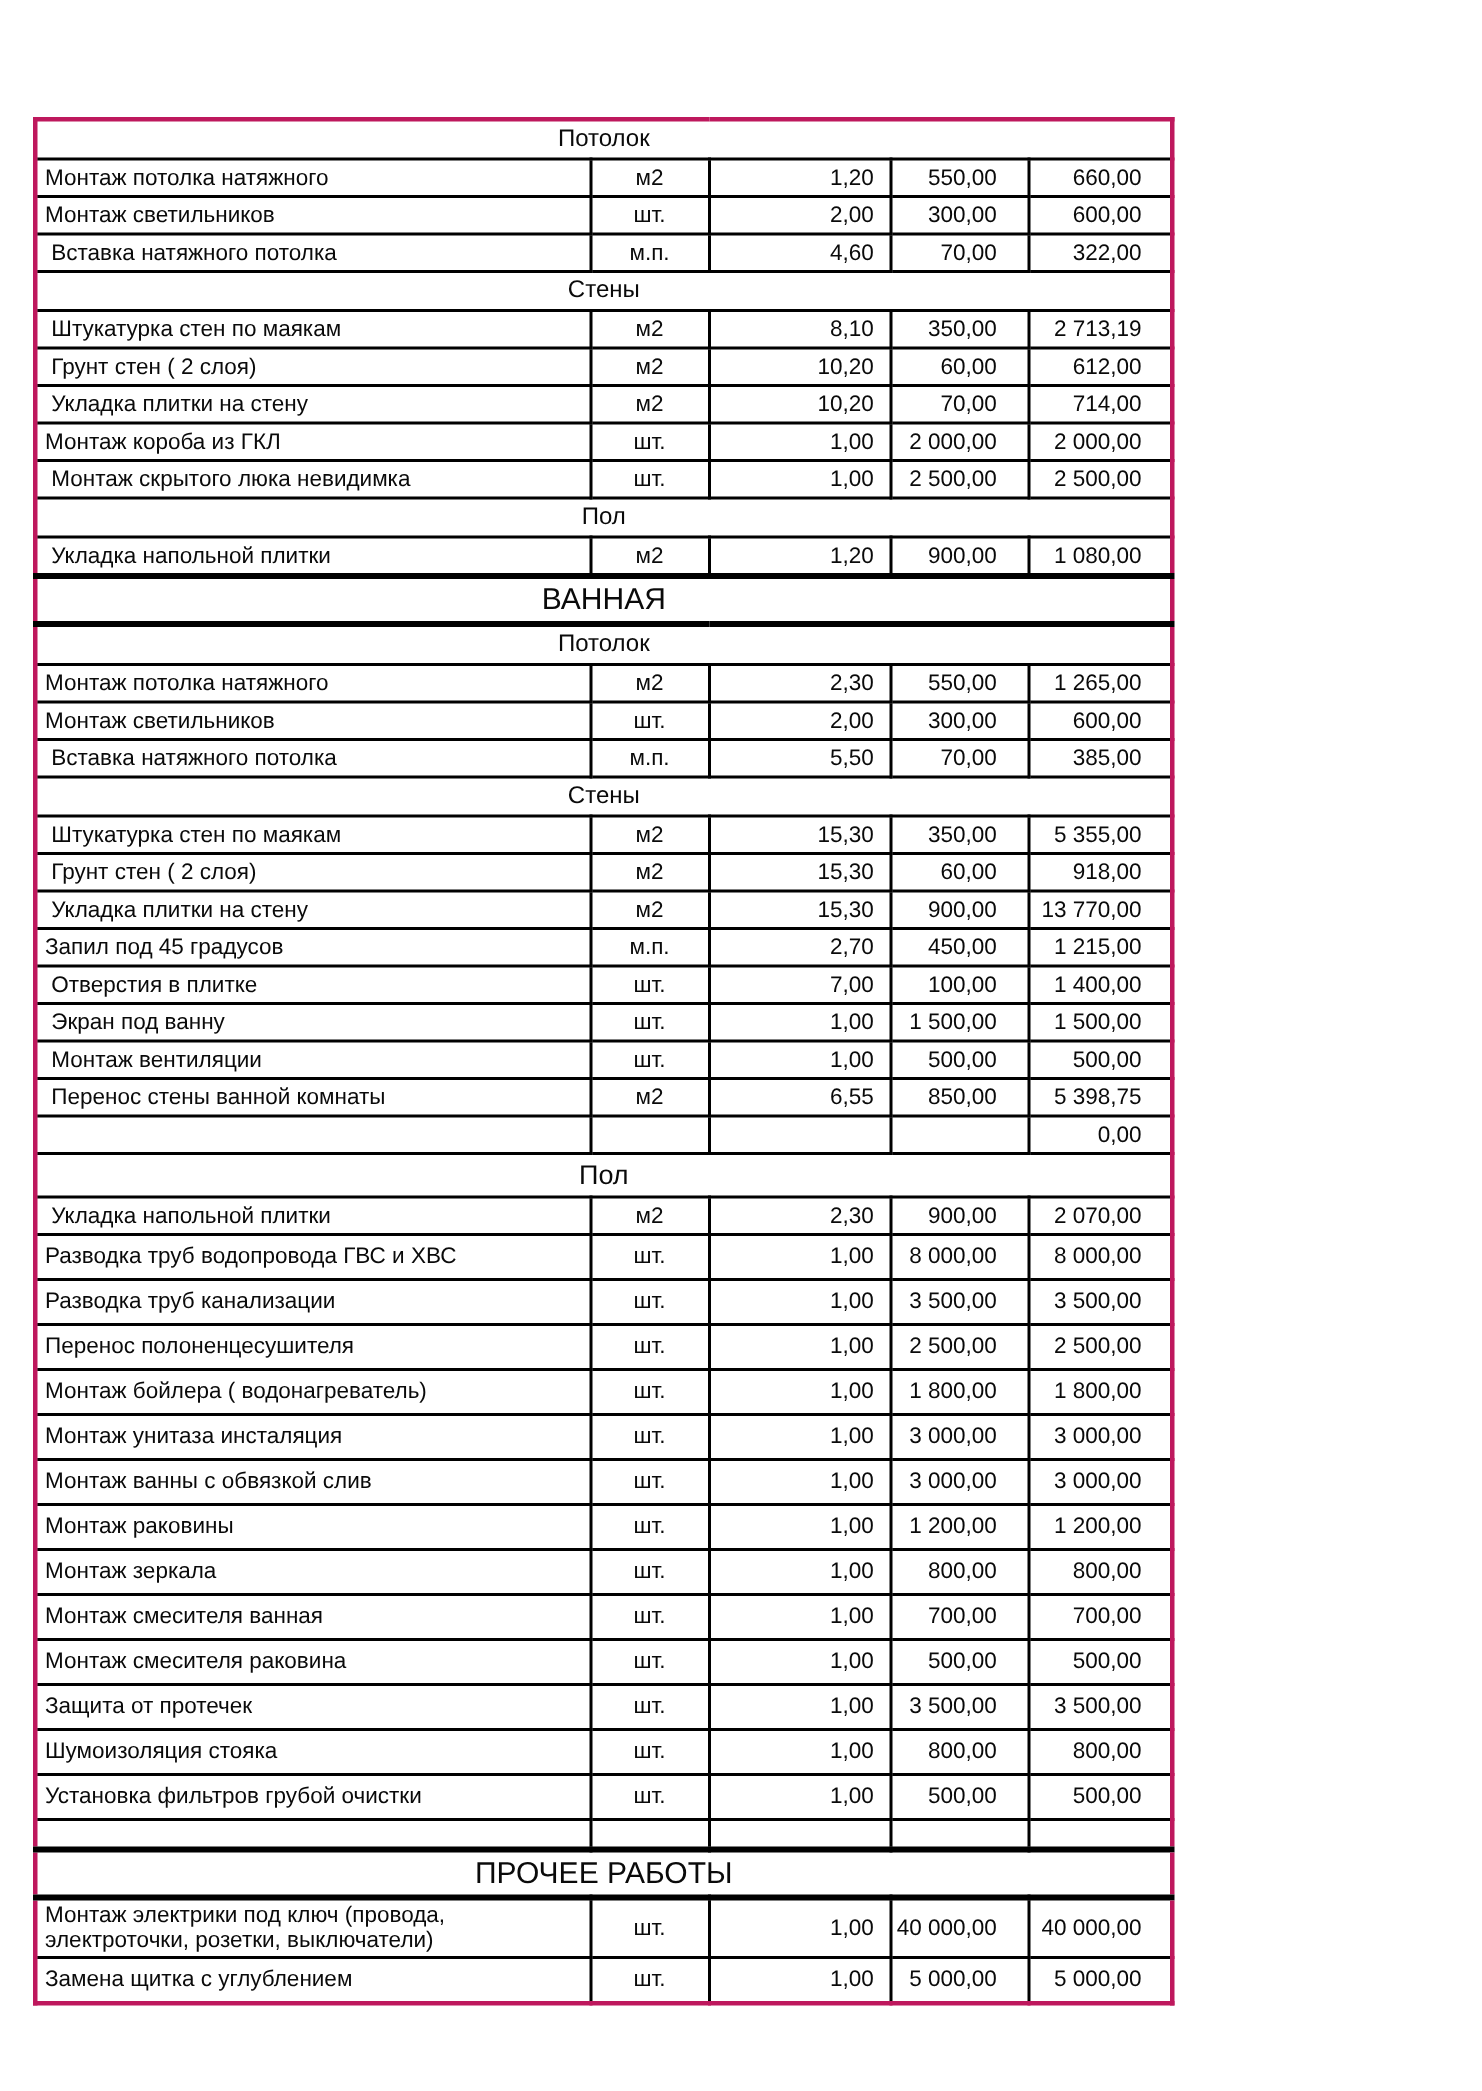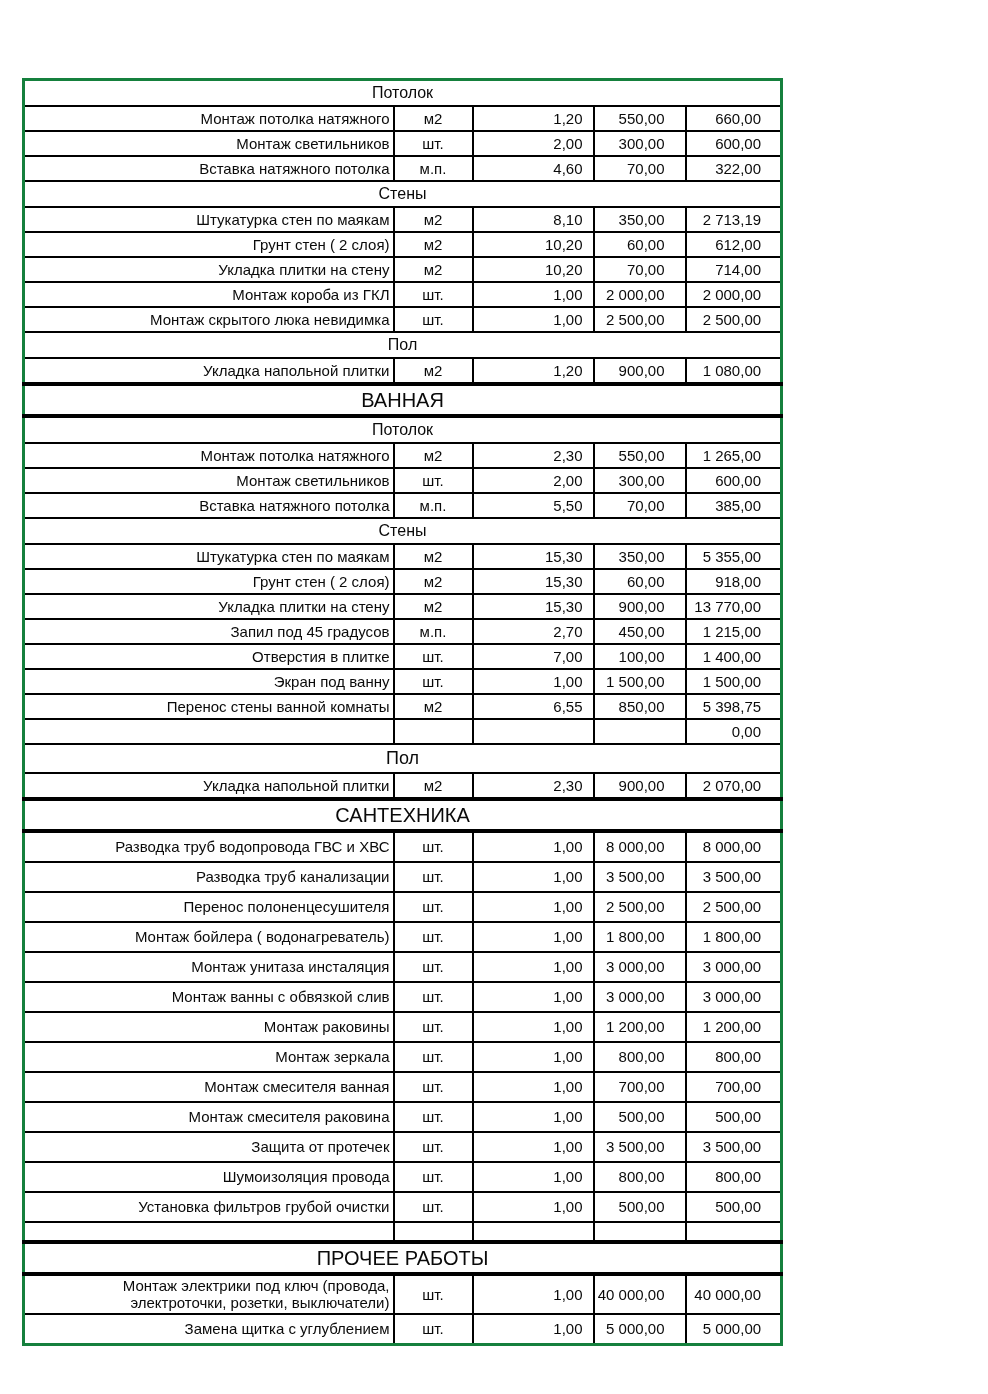--- a/index.html
+++ b/index.html
@@ -18,21 +18,21 @@
     background: #fff;
     overflow: hidden;
   }
   table.estimate {
     position: absolute;
     left: 22px;
     top: 78px;
     width: 758px;
     border-collapse: collapse;
     table-layout: fixed;
-    border: 3px solid #15803d;
+    border: 3px solid #be185d;
   }
   table.estimate td {
     border: 2px solid #000;
     font-size: 15px;
     line-height: 1.15;
     vertical-align: middle;
     overflow: hidden;
     color: #0a0a0a;
   }
   tr.item td        { height: 21px; }
@@ -48,21 +48,21 @@
     font-size: 18px;
   }
   tr.section td {
     height: 26px;
     text-align: center;
     font-weight: normal;
     font-size: 20px;
     border-top-width: 4px;
     border-bottom-width: 4px;
   }
-  td.name  { text-align: right;  padding-left: 5px; padding-right: 3px; white-space: pre-wrap; }
+  td.name  { text-align: left;  padding-left: 5px; padding-right: 3px; white-space: pre-wrap; }
   td.unit  { text-align: center; }
   td.qty   { text-align: right; padding-right: 10px; }
   td.price { text-align: right; padding-right: 20px; }
   td.total { text-align: right; padding-right: 19px; }
 </style>
 </head>
 <body>
 
 <div class="page">
   <table class="estimate">
@@ -212,20 +212,27 @@
           <td class="total">1 400,00</td>
         </tr>
         <tr class="item">
           <td class="name"> Экран под ванну</td>
           <td class="unit">шт.</td>
           <td class="qty">1,00</td>
           <td class="price">1 500,00</td>
           <td class="total">1 500,00</td>
         </tr>
         <tr class="item">
+          <td class="name"> Монтаж вентиляции</td>
+          <td class="unit">шт.</td>
+          <td class="qty">1,00</td>
+          <td class="price">500,00</td>
+          <td class="total">500,00</td>
+        </tr>
+        <tr class="item">
           <td class="name"> Перенос стены ванной комнаты</td>
           <td class="unit">м2</td>
           <td class="qty">6,55</td>
           <td class="price">850,00</td>
           <td class="total">5 398,75</td>
         </tr>
         <tr class="item">
           <td class="name"></td>
           <td class="unit"></td>
           <td class="qty"></td>
@@ -235,23 +242,20 @@
         <tr class="subheader large">
           <td colspan="5">Пол</td>
         </tr>
         <tr class="item">
           <td class="name"> Укладка напольной плитки</td>
           <td class="unit">м2</td>
           <td class="qty">2,30</td>
           <td class="price">900,00</td>
           <td class="total">2 070,00</td>
         </tr>
-        <tr class="section">
-          <td colspan="5">САНТЕХНИКА</td>
-        </tr>
         <tr class="item tall">
           <td class="name">Разводка труб водопровода ГВС и ХВС</td>
           <td class="unit">шт.</td>
           <td class="qty">1,00</td>
           <td class="price">8 000,00</td>
           <td class="total">8 000,00</td>
         </tr>
         <tr class="item tall">
           <td class="name">Разводка труб канализации</td>
           <td class="unit">шт.</td>
@@ -316,21 +320,21 @@
           <td class="total">500,00</td>
         </tr>
         <tr class="item tall">
           <td class="name">Защита от протечек</td>
           <td class="unit">шт.</td>
           <td class="qty">1,00</td>
           <td class="price">3 500,00</td>
           <td class="total">3 500,00</td>
         </tr>
         <tr class="item tall">
-          <td class="name">Шумоизоляция провода</td>
+          <td class="name">Шумоизоляция стояка</td>
           <td class="unit">шт.</td>
           <td class="qty">1,00</td>
           <td class="price">800,00</td>
           <td class="total">800,00</td>
         </tr>
         <tr class="item tall">
           <td class="name">Установка фильтров грубой очистки</td>
           <td class="unit">шт.</td>
           <td class="qty">1,00</td>
           <td class="price">500,00</td>

